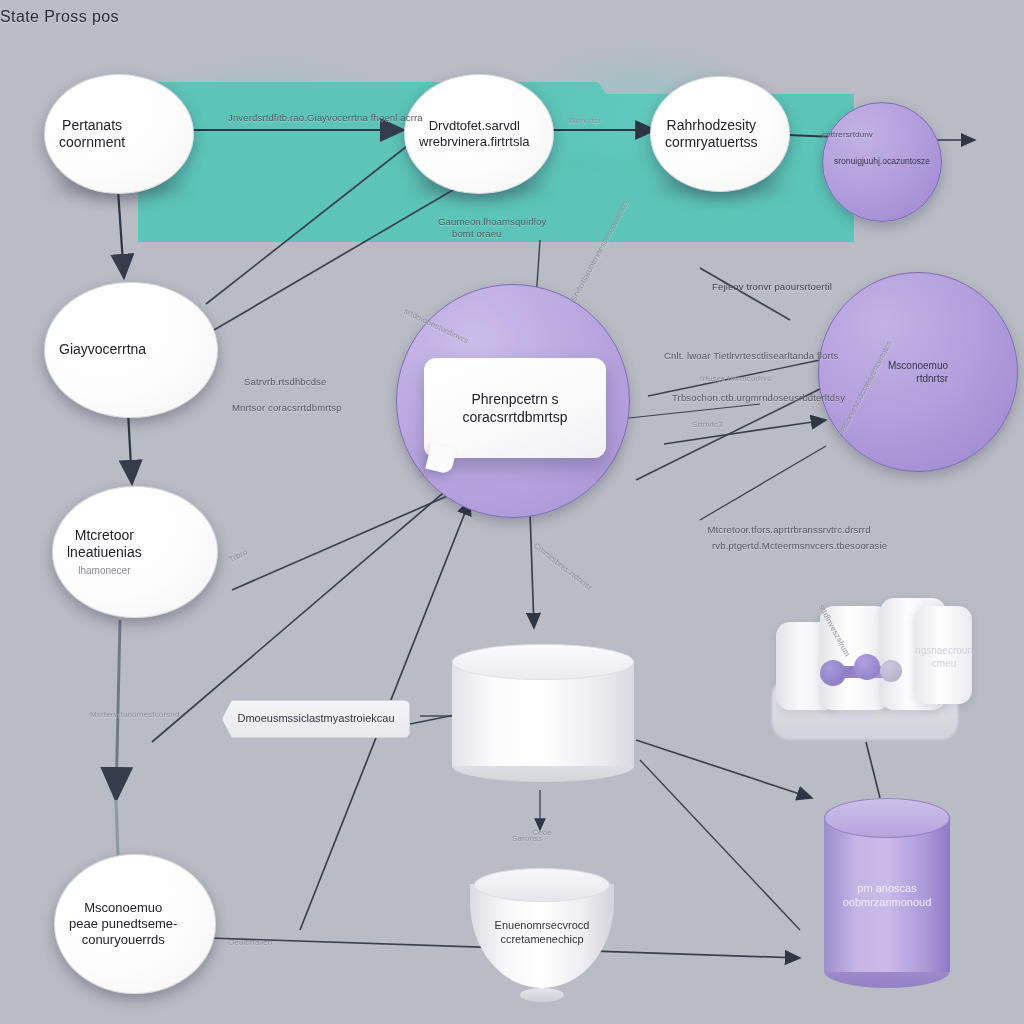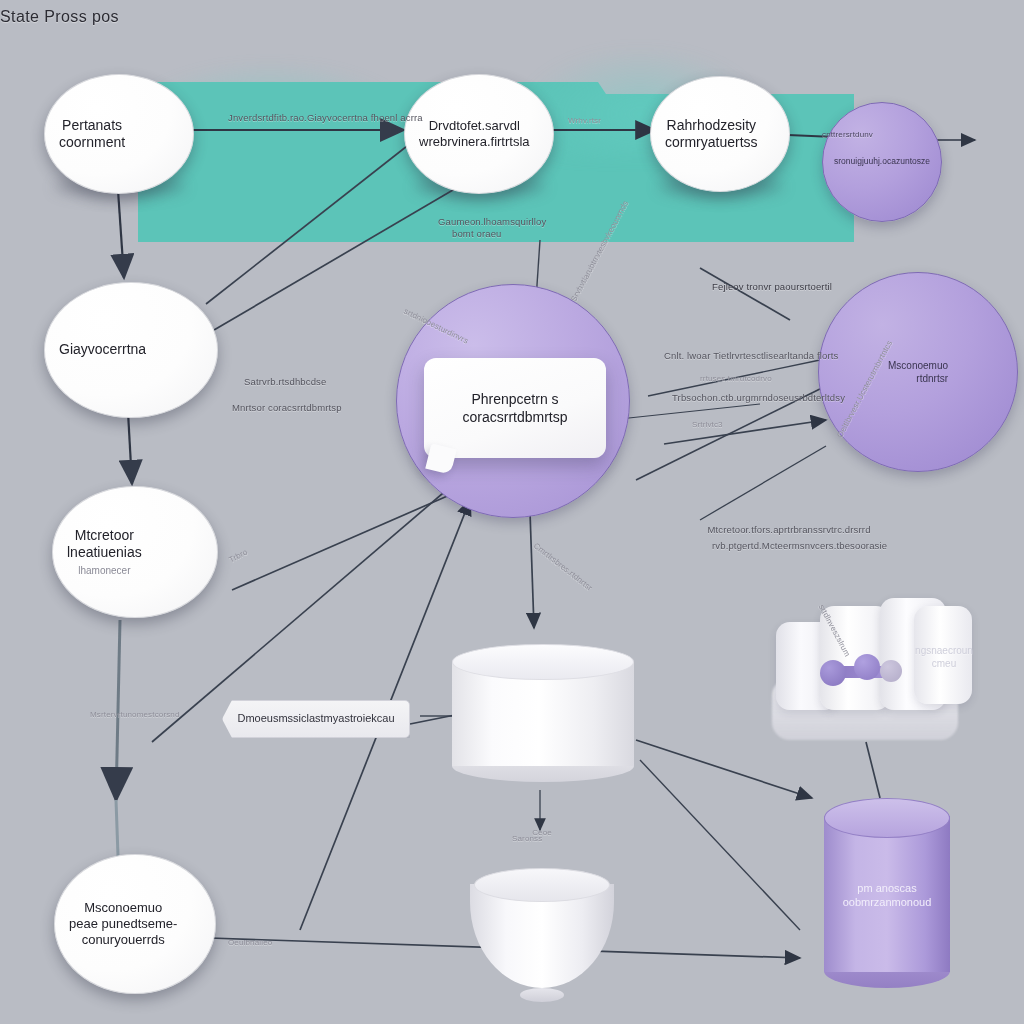--- a/index.html
+++ b/index.html
@@ -311,20 +311,24 @@
   <div class="txt">
     <span>pm anoscas</span><br>
     <span>oobmrzanmonoud</span>
   </div>
 </div>
 
 <div id="bowl">
   <div class="cup"></div>
   <div class="rim"></div>
   <div class="foot"></div>
+  <div class="txt">
+    <span>Enuenomrsecvrocd</span><br>
+    <span>ccretamenechicp</span>
+  </div>
 </div>
 
 <div id="cluster">
   <div class="sc" id="scShadow"></div>
   <div class="sc" id="sc1"></div>
   <div class="sc" id="sc2"></div>
   <div class="sc" id="sc3"></div>
   <div class="sc" id="sc4"></div>
   <div class="dumb" id="dumbBar"></div>
   <div class="dumb" id="dumbA"></div>

